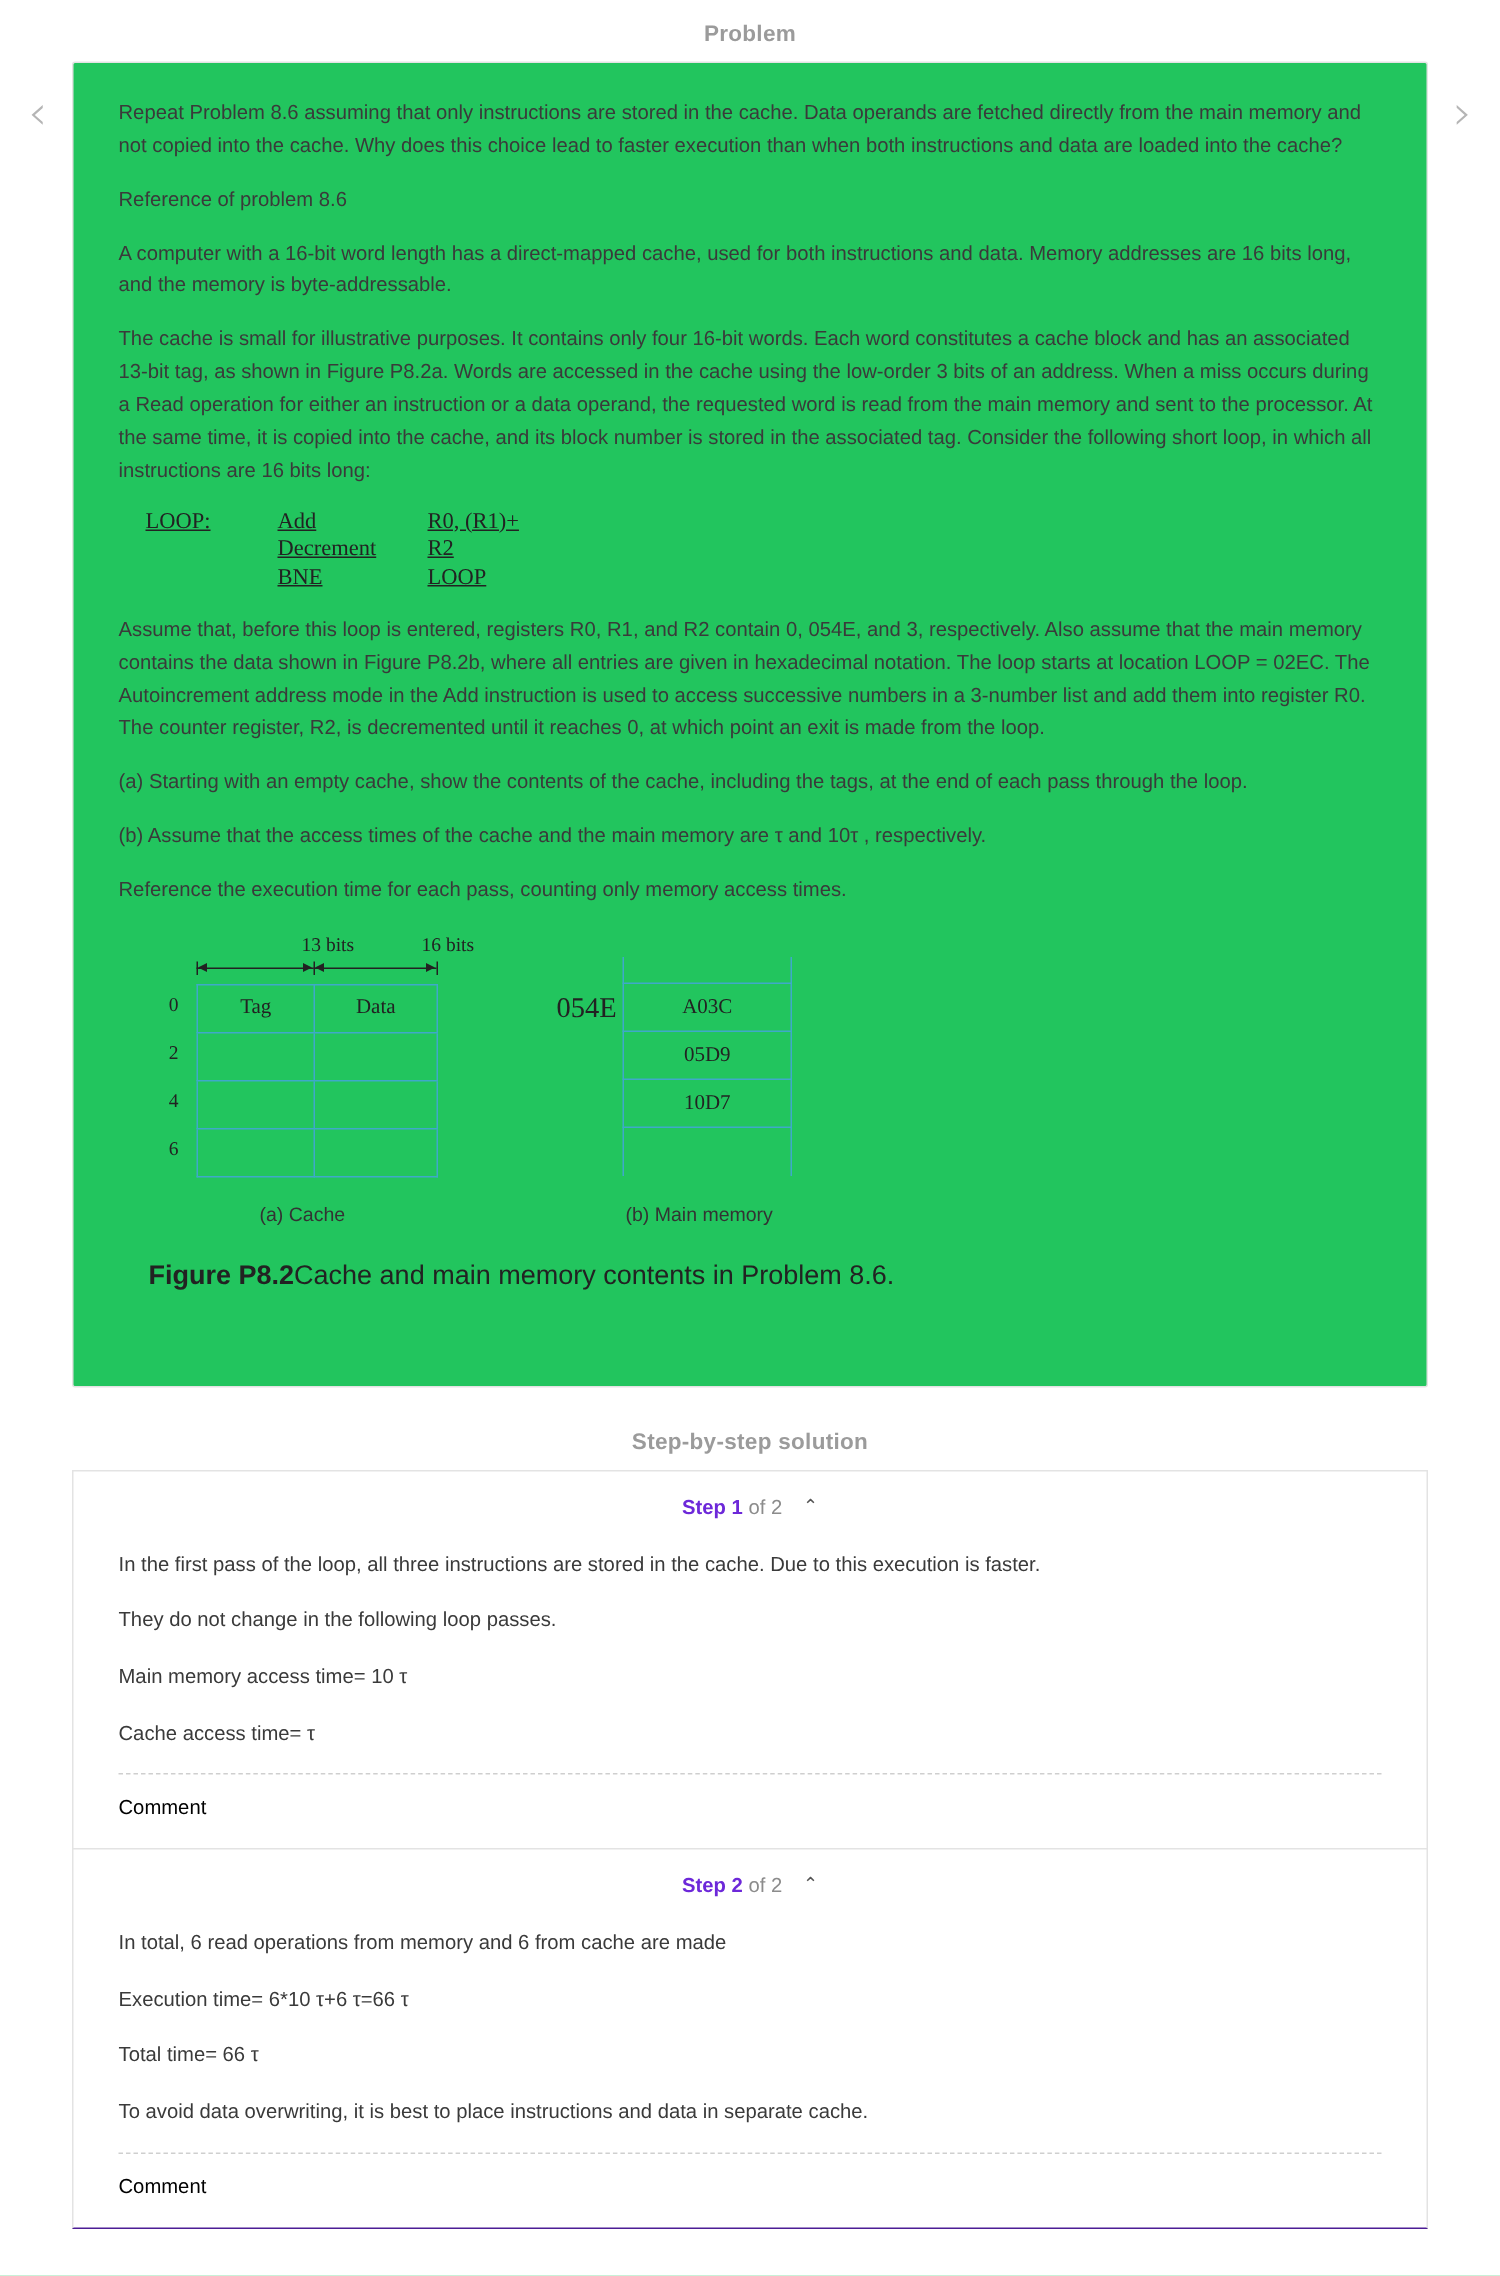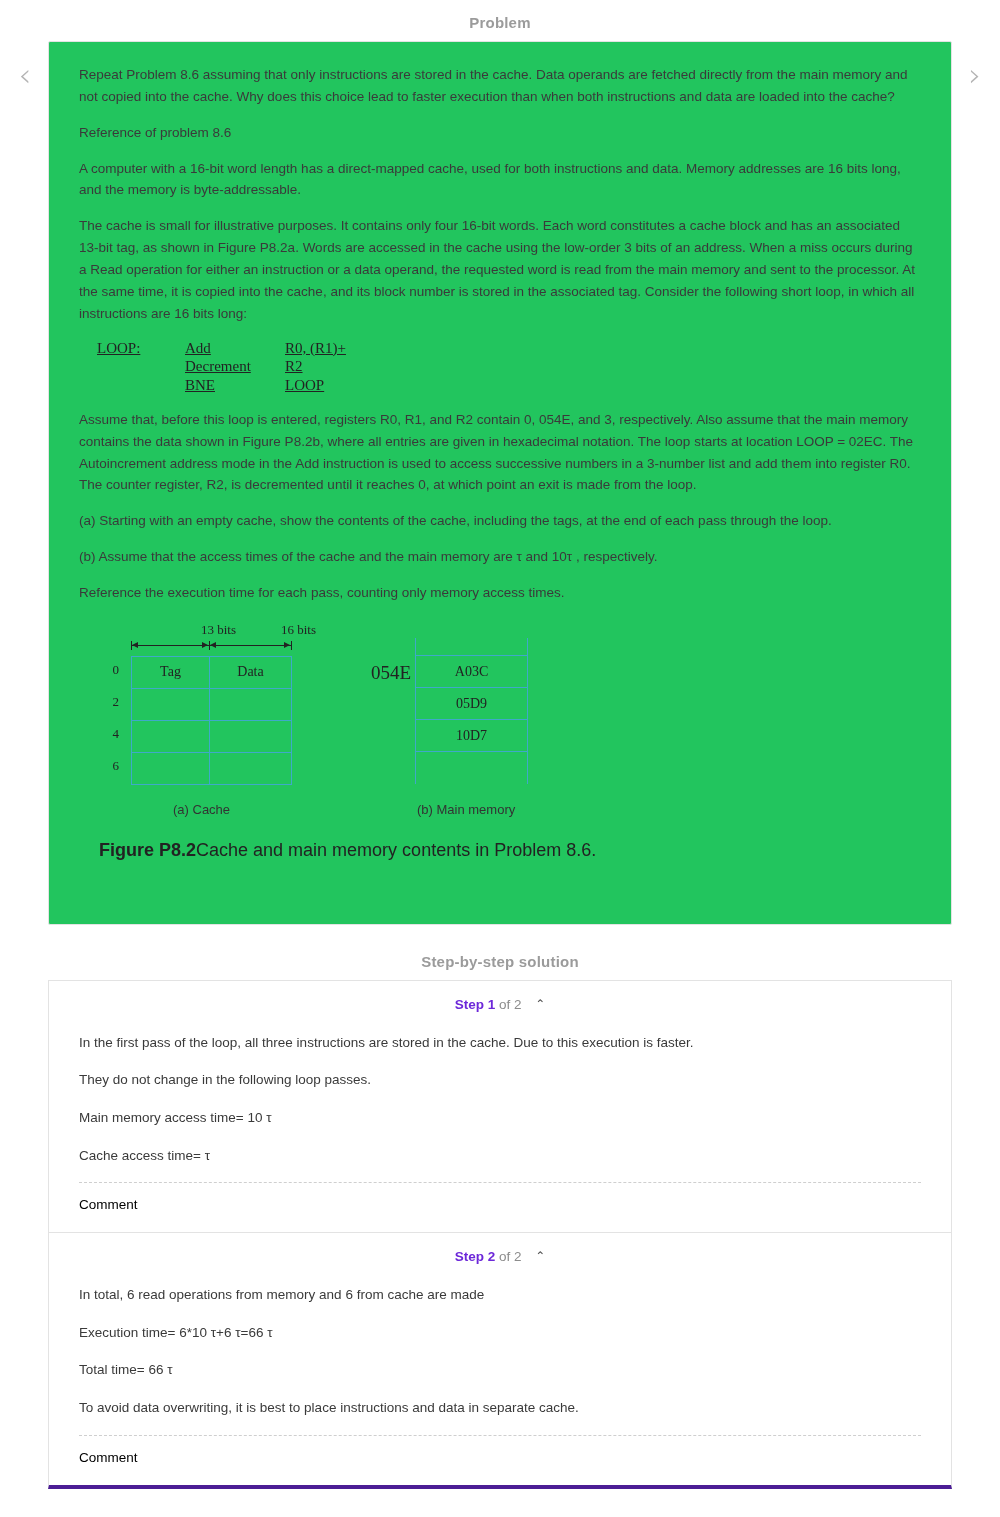--- a/index.html
+++ b/index.html
@@ -156,21 +156,21 @@
     font-family: "Liberation Sans", sans-serif;
   }
 
   
   .step-card {
     margin: 0 48px;
     border: 1px solid #e3e3e3;
     border-bottom: none;
     background: #fff;
   }
-  .step-card.last { border-bottom: 4px solid #4c1d95; }
+  .step-card.last { border-bottom: 1px solid #4c1d95; }
   .step-header {
     text-align: center;
     padding: 16px 0 14px 0;
     font-size: 13.5px;
     color: #444;
     cursor: pointer;
     user-select: none;
   }
   .step-header .s-num { font-weight: bold; color: #6d28d9; }
   .step-header .s-of { color: #8c8c8c; }

